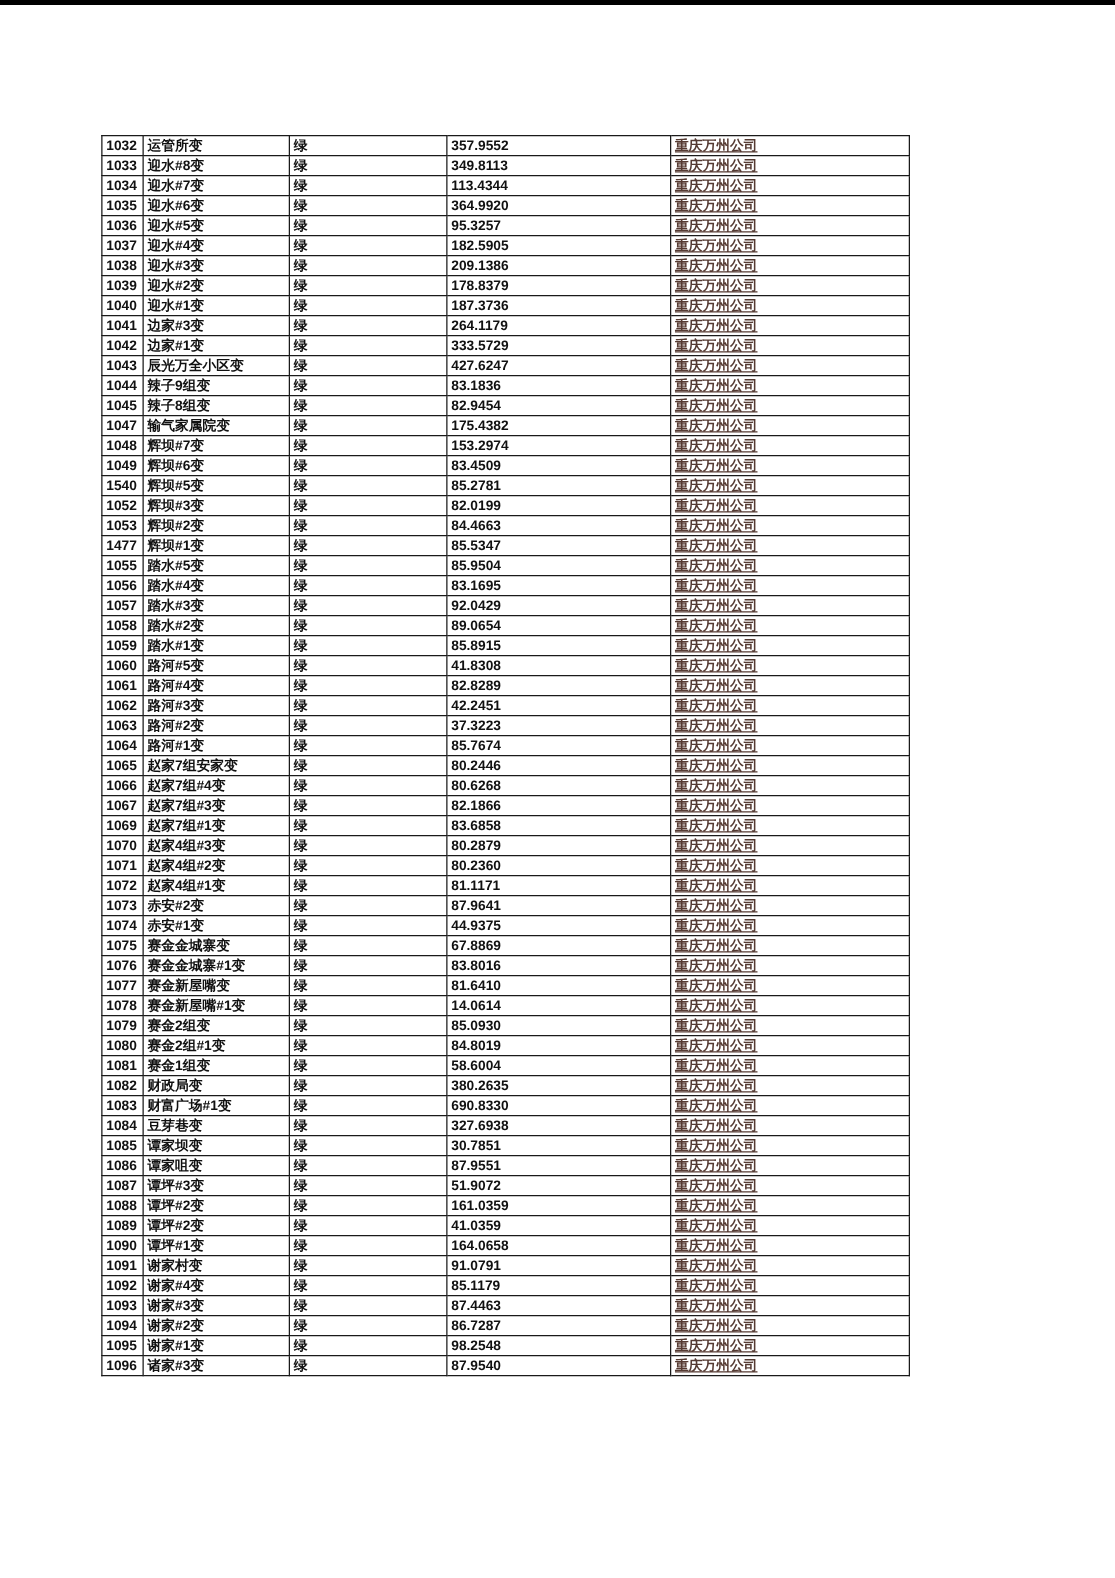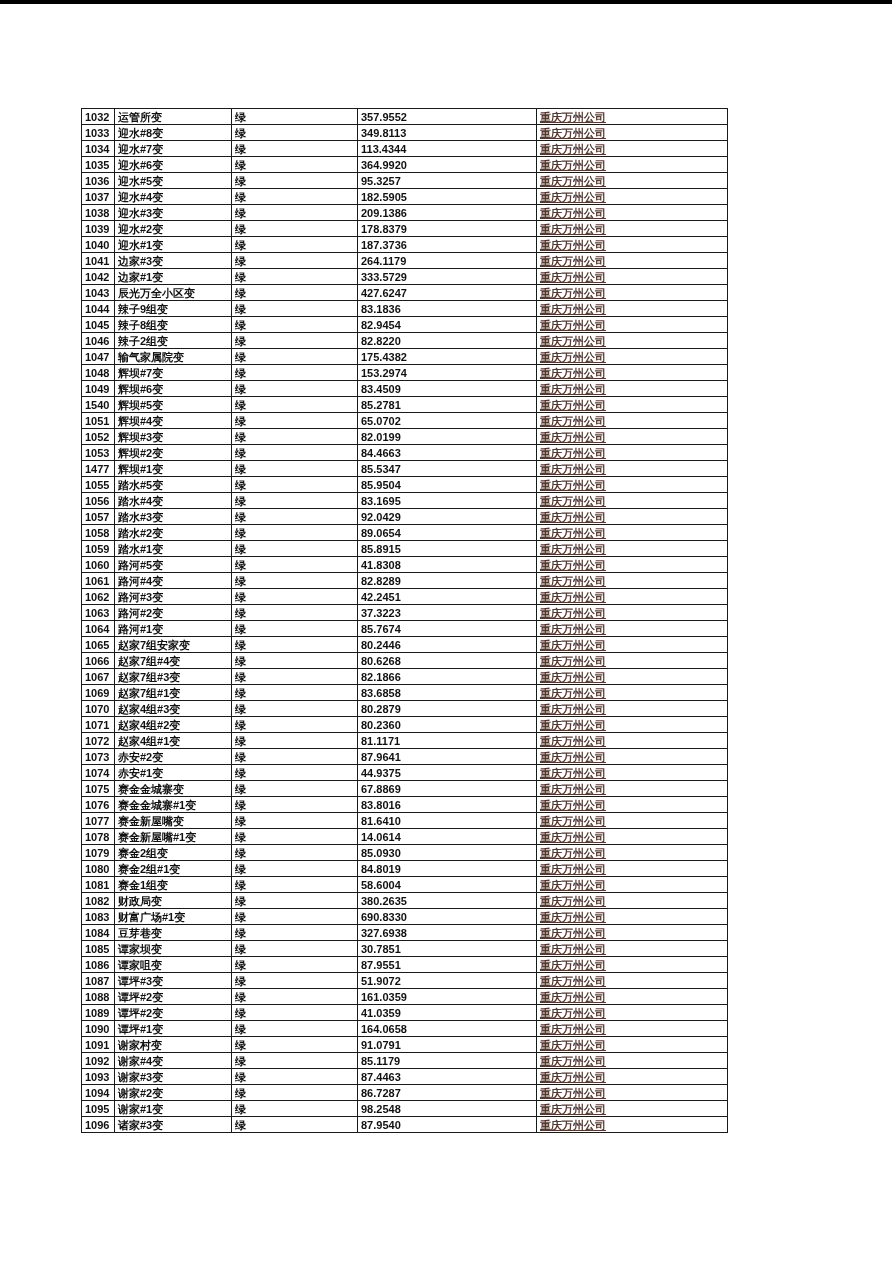--- a/index.html
+++ b/index.html
@@ -148,27 +148,20 @@
         <td><span class="company-link">重庆万州公司</span></td>
       </tr>
       <tr>
         <td>1045</td>
         <td>辣子8组变</td>
         <td>绿</td>
         <td>82.9454</td>
         <td><span class="company-link">重庆万州公司</span></td>
       </tr>
       <tr>
-        <td>1046</td>
-        <td>辣子2组变</td>
-        <td>绿</td>
-        <td>82.8220</td>
-        <td><span class="company-link">重庆万州公司</span></td>
-      </tr>
-      <tr>
         <td>1047</td>
         <td>输气家属院变</td>
         <td>绿</td>
         <td>175.4382</td>
         <td><span class="company-link">重庆万州公司</span></td>
       </tr>
       <tr>
         <td>1048</td>
         <td>辉坝#7变</td>
         <td>绿</td>
@@ -180,27 +173,20 @@
         <td>辉坝#6变</td>
         <td>绿</td>
         <td>83.4509</td>
         <td><span class="company-link">重庆万州公司</span></td>
       </tr>
       <tr>
         <td>1540</td>
         <td>辉坝#5变</td>
         <td>绿</td>
         <td>85.2781</td>
-        <td><span class="company-link">重庆万州公司</span></td>
-      </tr>
-      <tr>
-        <td>1051</td>
-        <td>辉坝#4变</td>
-        <td>绿</td>
-        <td>65.0702</td>
         <td><span class="company-link">重庆万州公司</span></td>
       </tr>
       <tr>
         <td>1052</td>
         <td>辉坝#3变</td>
         <td>绿</td>
         <td>82.0199</td>
         <td><span class="company-link">重庆万州公司</span></td>
       </tr>
       <tr>

